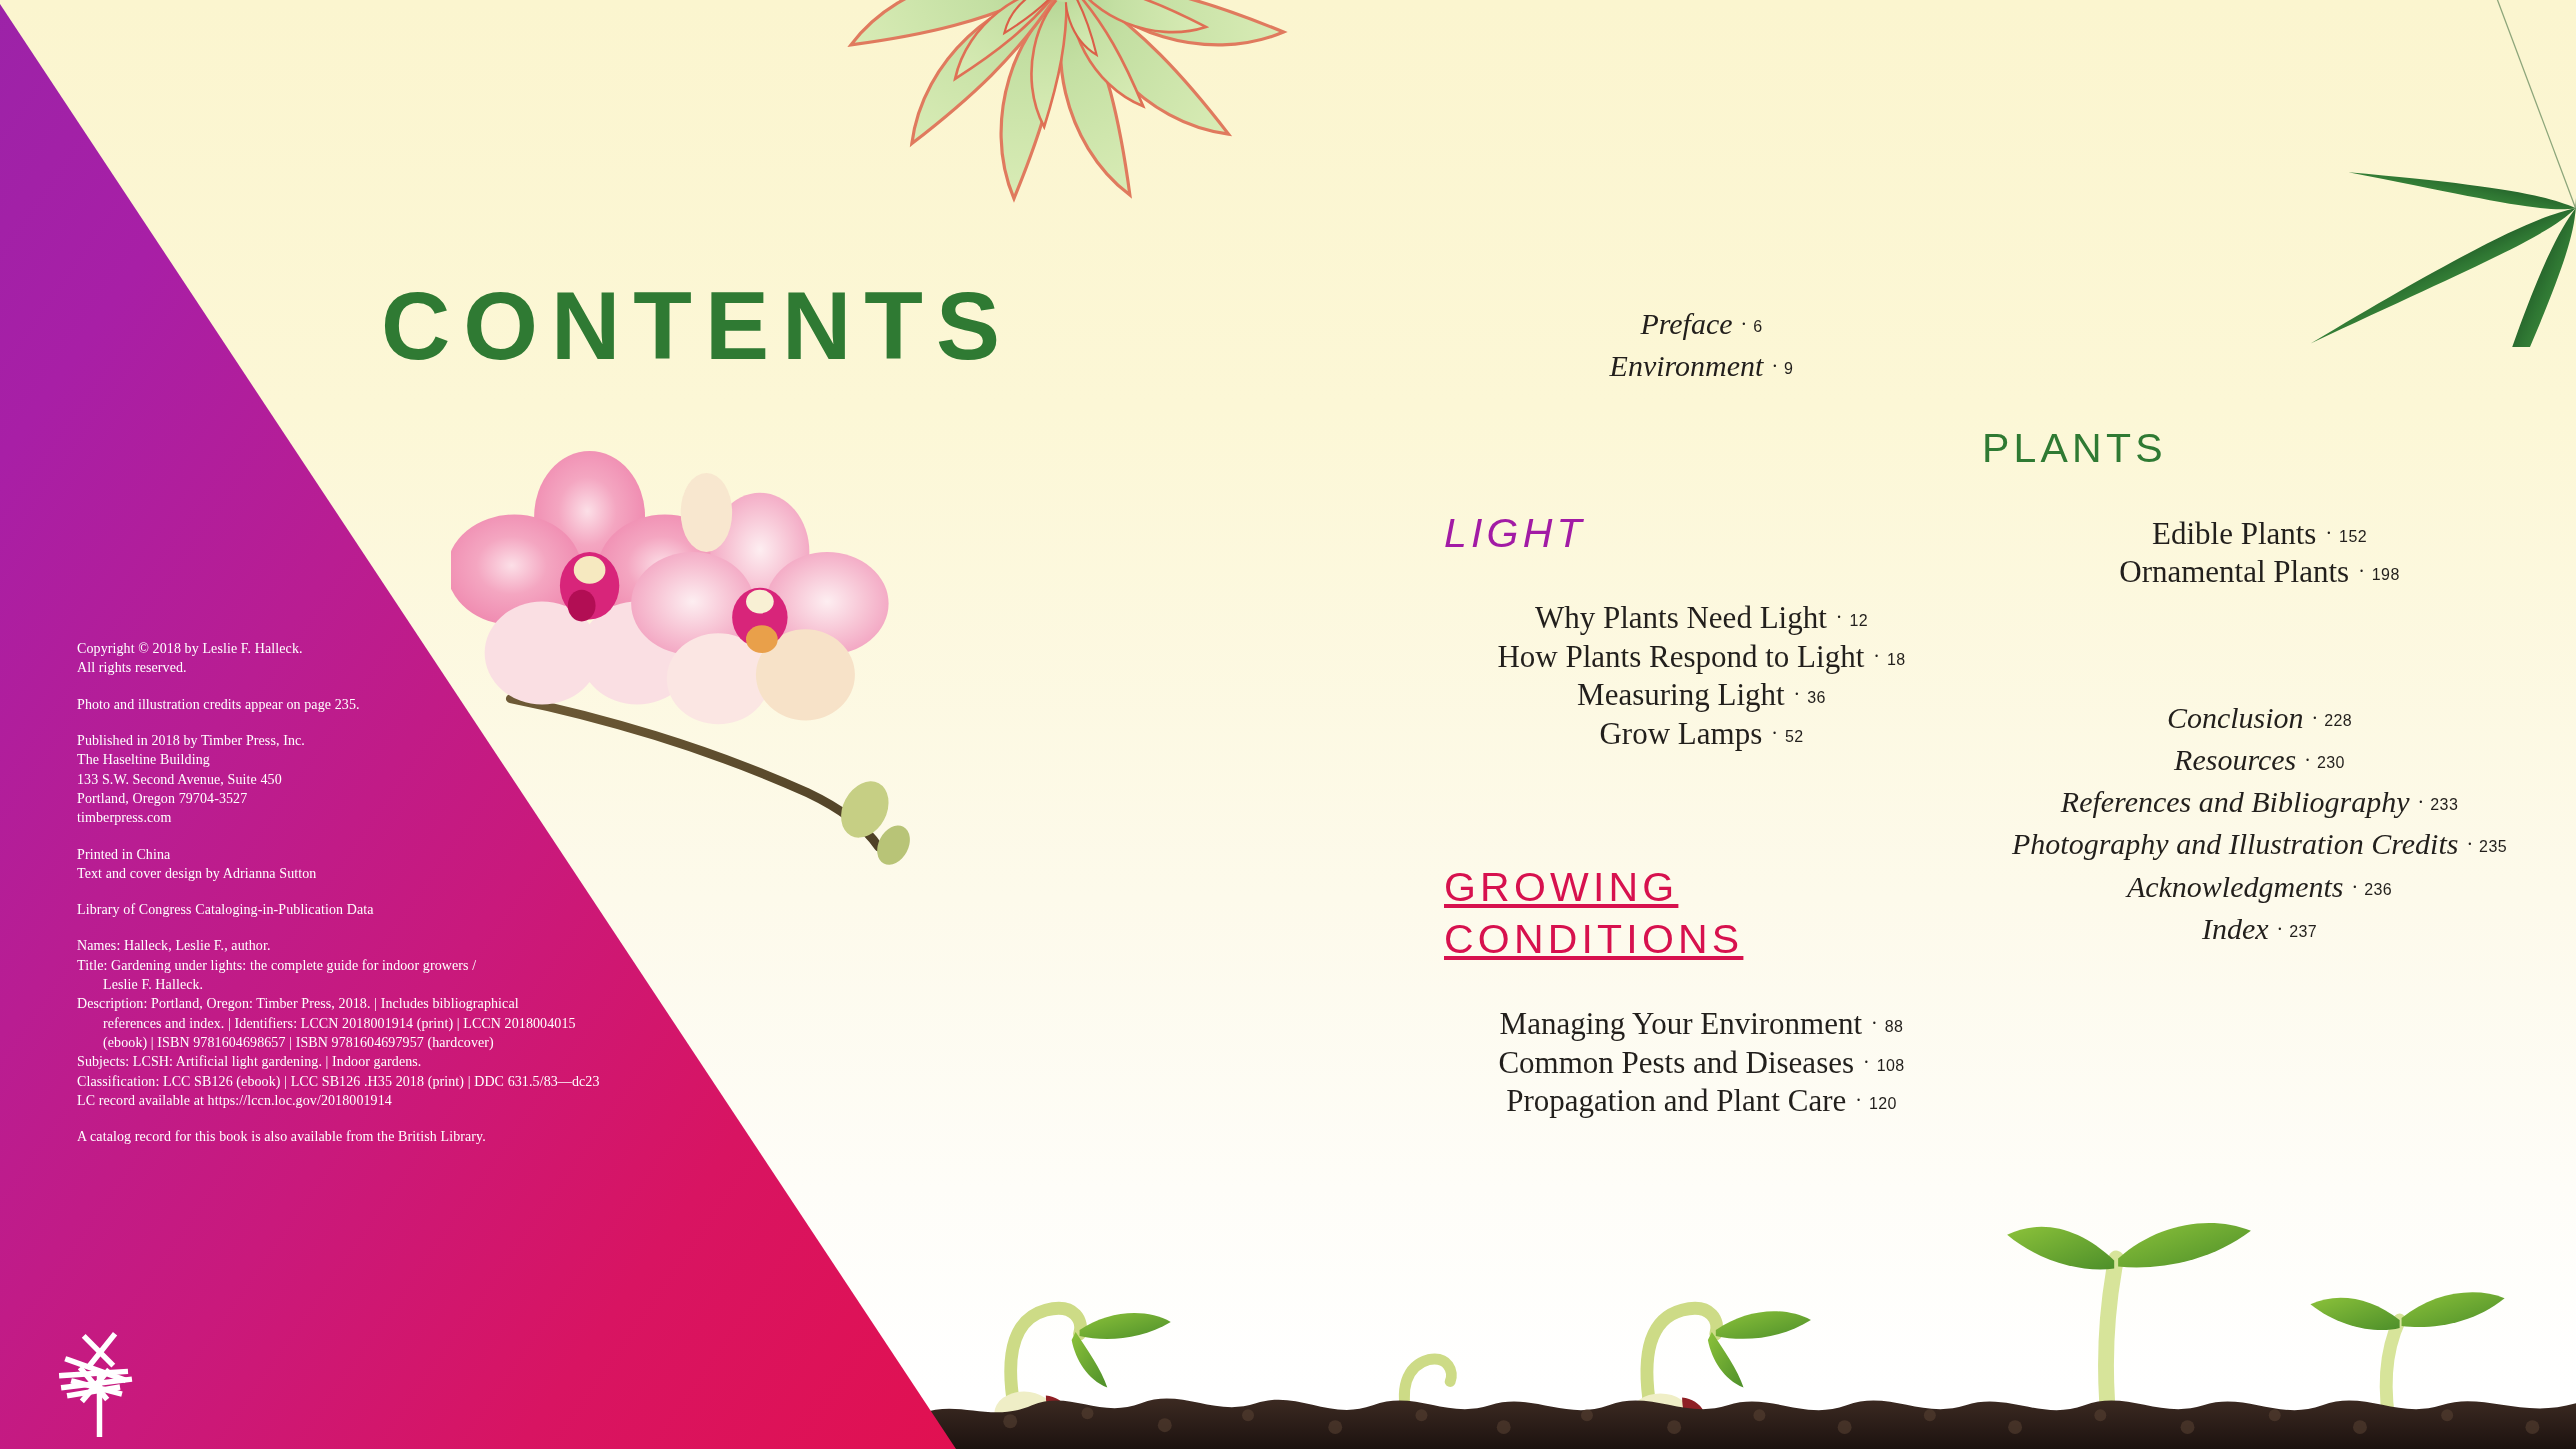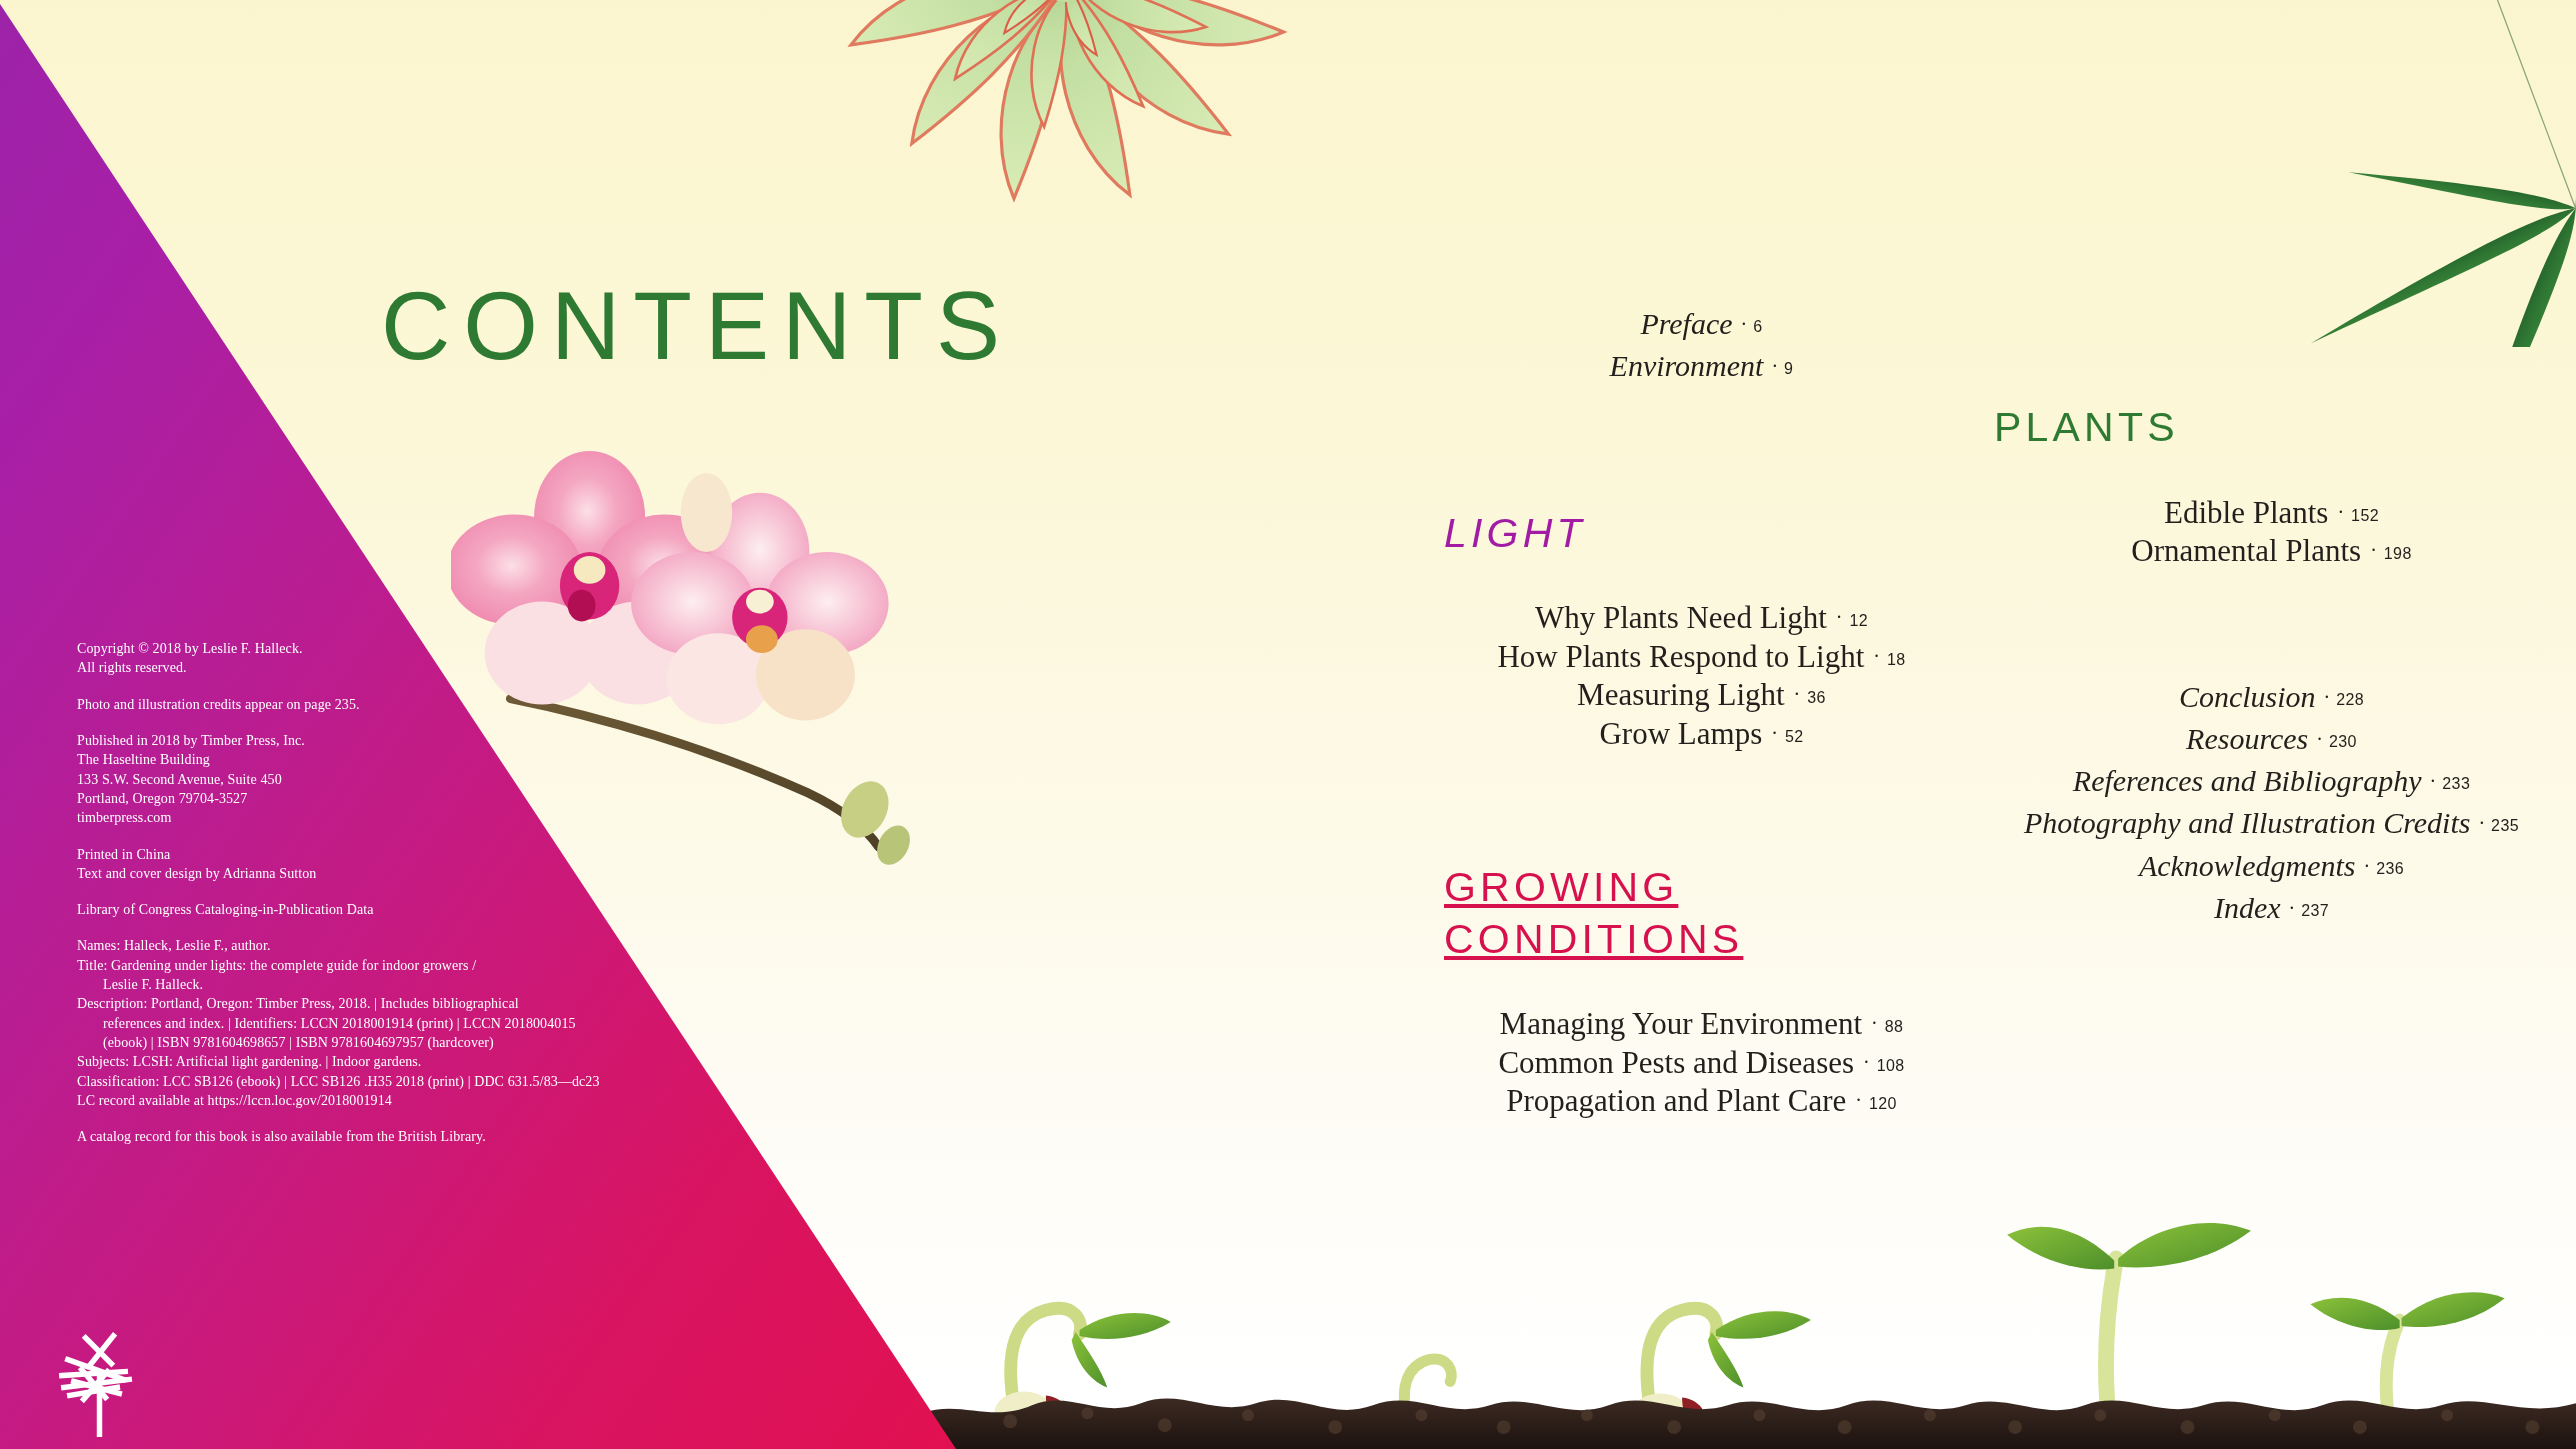--- a/index.html
+++ b/index.html
@@ -56,31 +56,31 @@
     height: 117px;
   }
 
   
   .contents-title {
     position: absolute;
     left: 381px;
     top: 278px;
     font-family: "Liberation Sans", "DejaVu Sans", sans-serif;
     font-size: 96px;
-    font-weight: 400;
+    font-weight: 700;
     letter-spacing: 13px;
     color: #2f7a33;
     line-height: 1;
     white-space: nowrap;
   }
 
   
   .col { position: absolute; }
   .col-mid { left: 1444px; top: 303px; width: 515px; }
-  .col-right { left: 1982px; top: 287px; width: 555px; margin-left: 12px; }
+  .col-right { left: 1982px; top: 308px; width: 555px; }
 
   .front-list { margin: 0 0 0 0; }
 
   .toc-entry {
     font-family: "Liberation Serif", "DejaVu Serif", serif;
     font-size: 31px;
     color: #221f1c;
     line-height: 1.24;
     white-space: nowrap;
     text-align: center;

